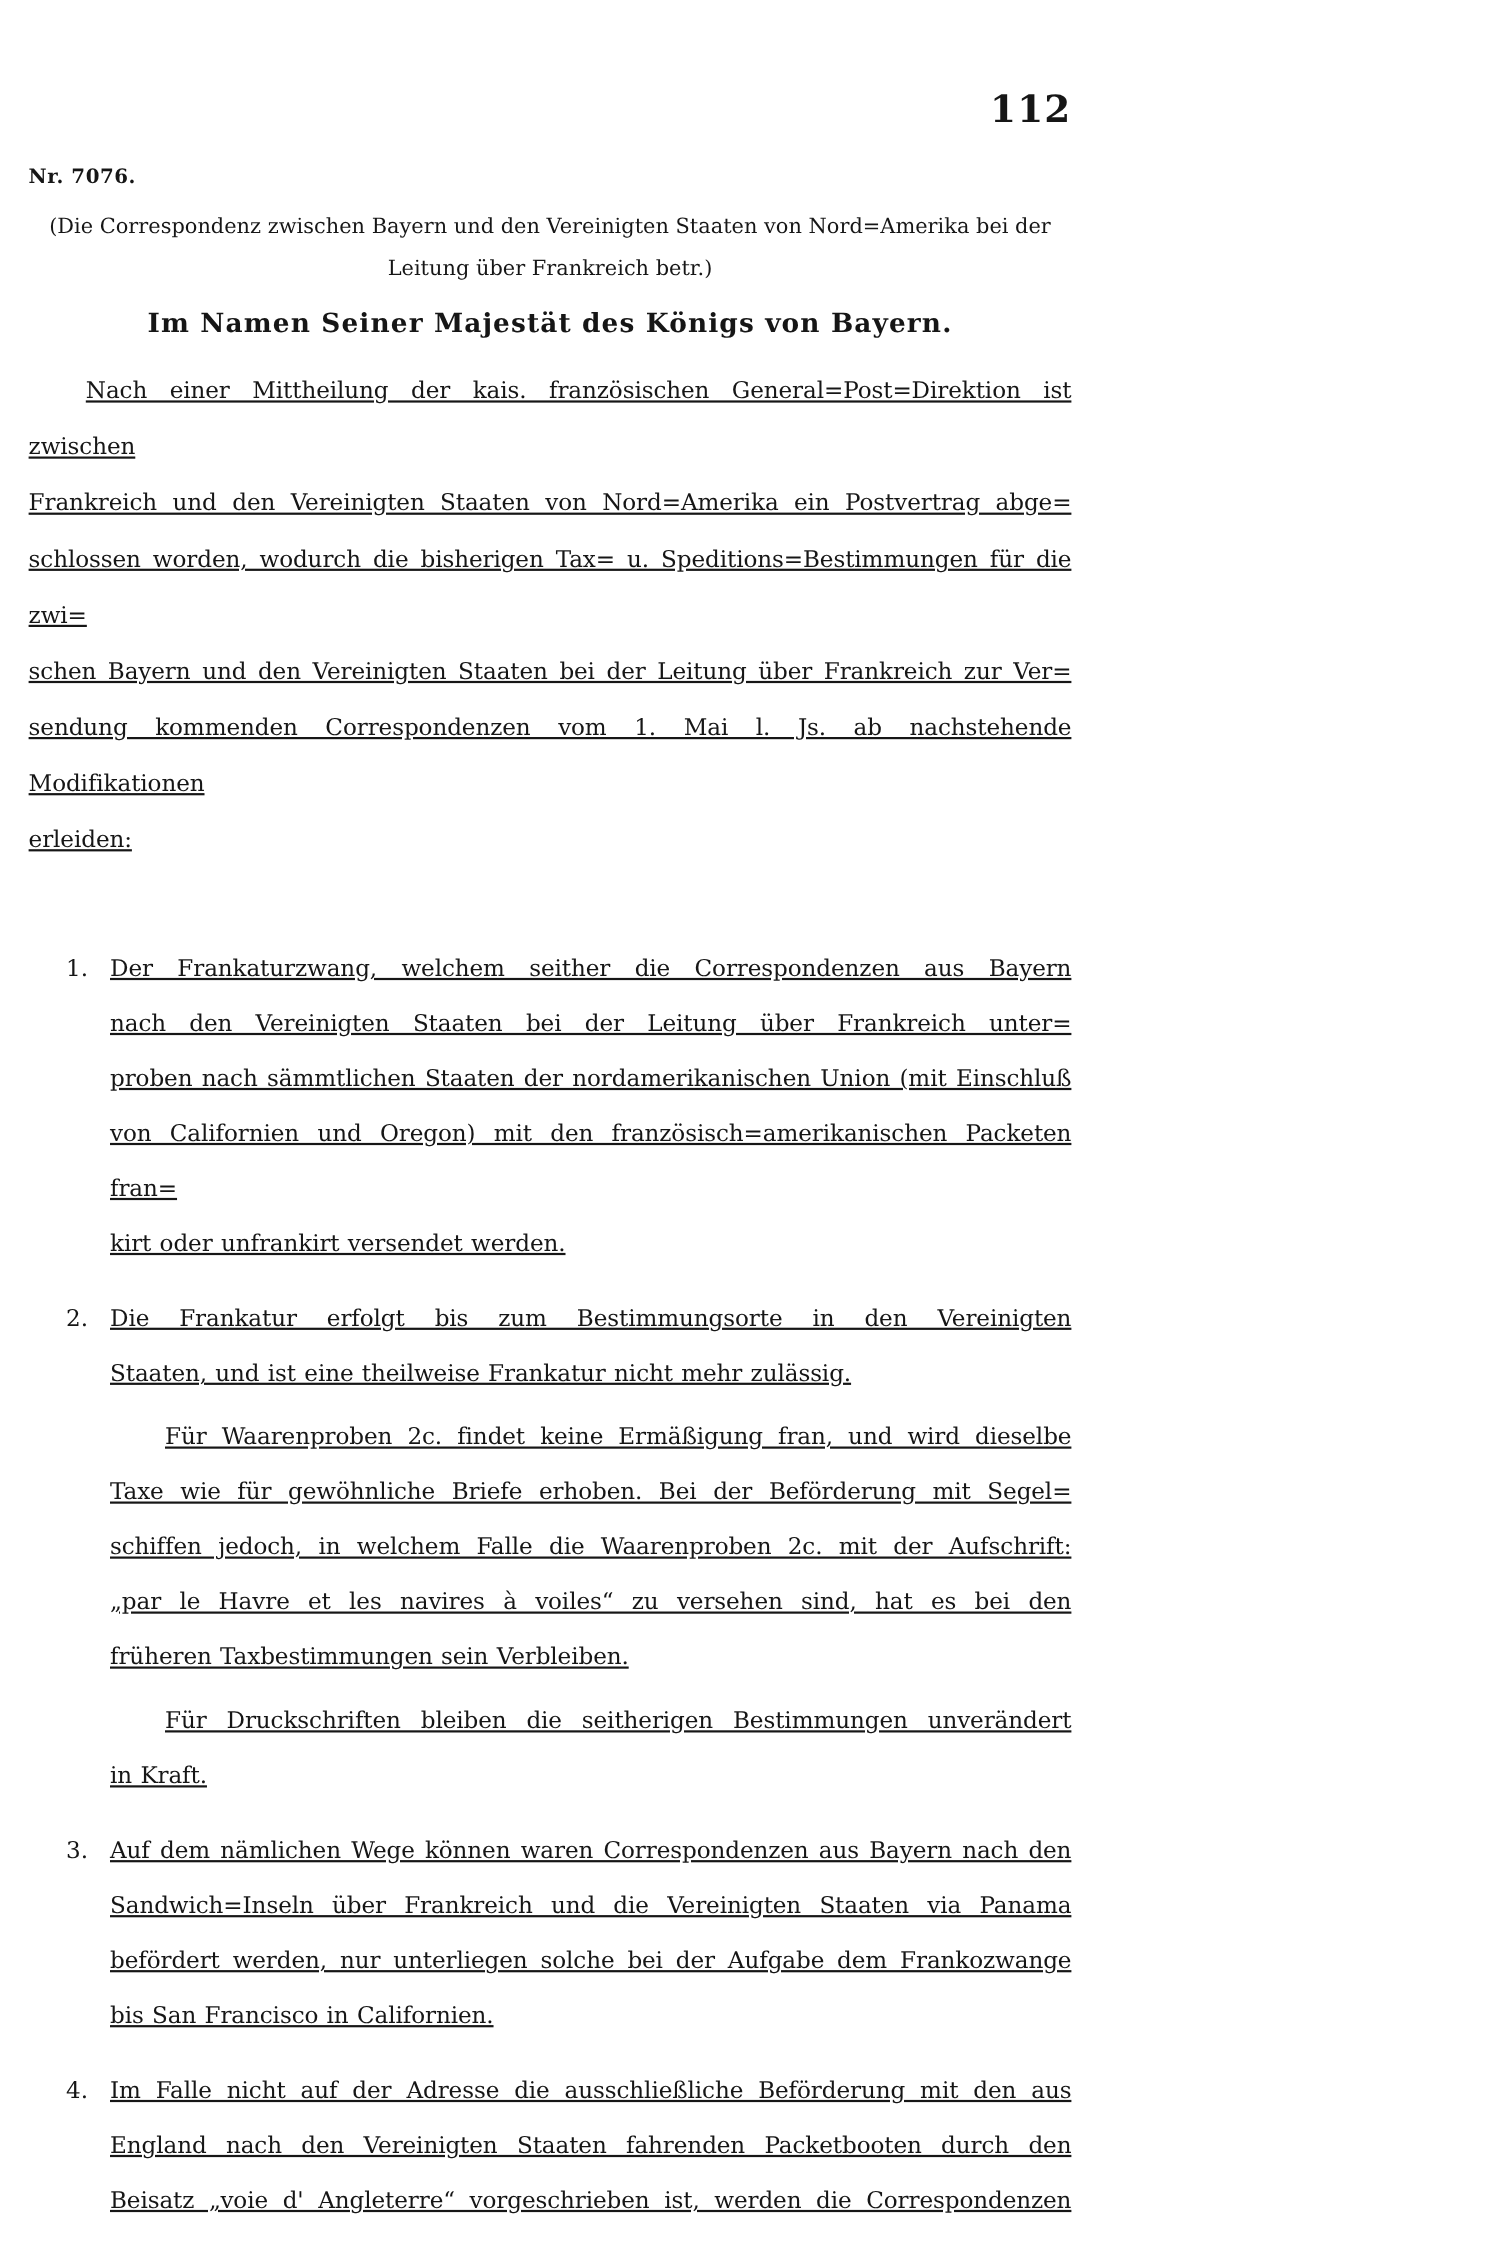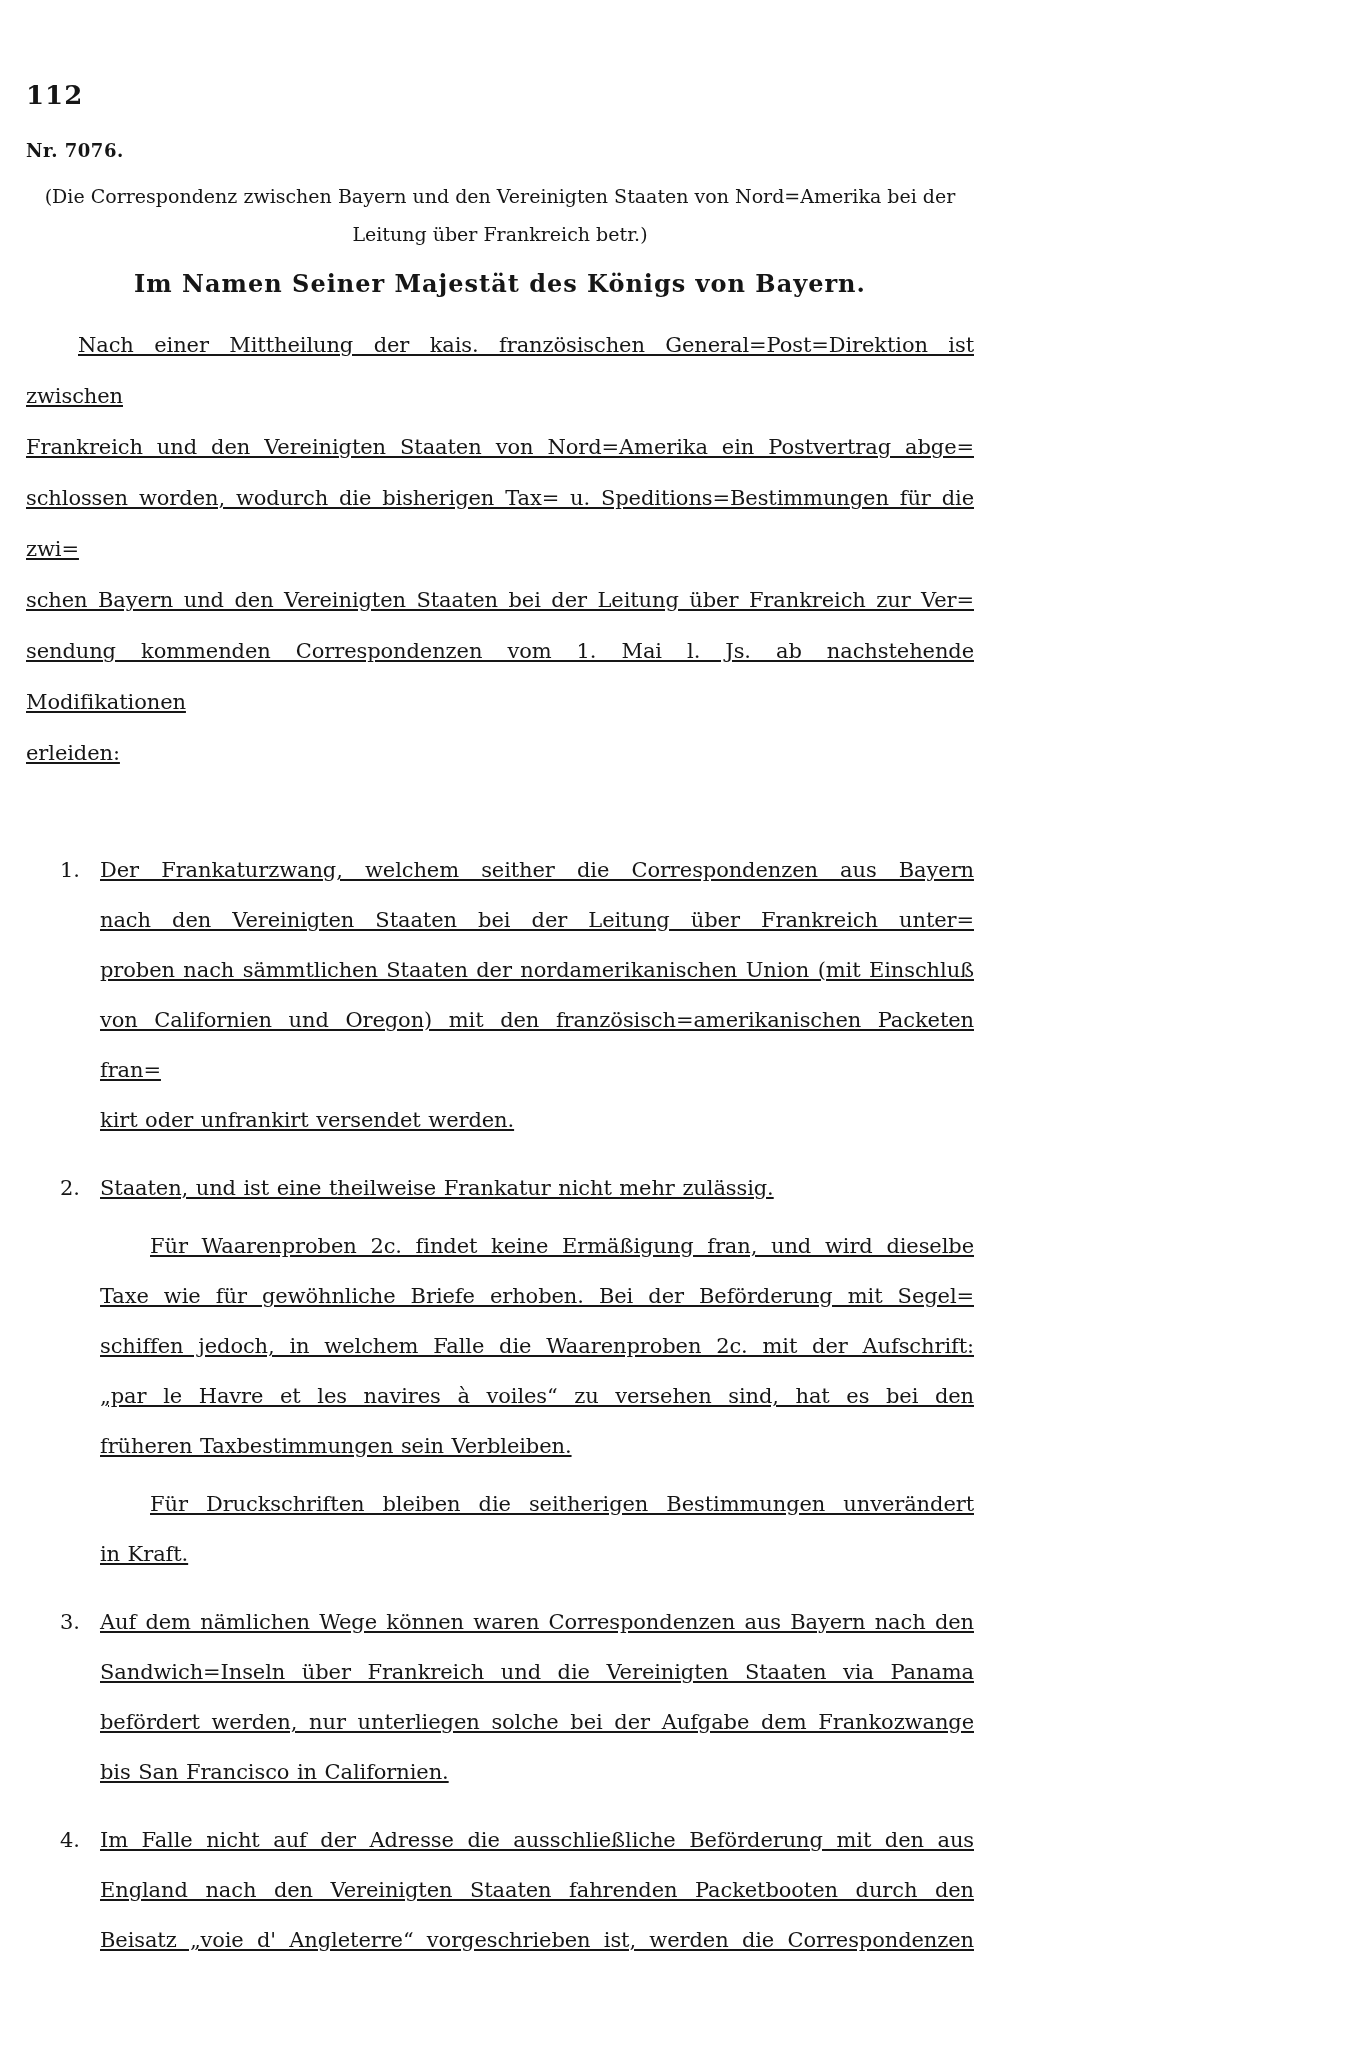--- a/index.html
+++ b/index.html
@@ -14,23 +14,24 @@
     width: 1360px;
     height: 2048px;
     background: #ffffff;
     box-sizing: border-box;
     padding: 80px 0 0 26px;
     overflow: hidden;
   }
   .content { width: 948px; }
 
   .page-number {
-    font-size: 26px;
+    font-size: 34px;
     font-weight: bold;
     letter-spacing: 1px;
+    text-align: right;
   }
   .decree-number {
     font-size: 18px;
     font-weight: bold;
     margin-top: 30px;
     letter-spacing: 0.5px;
   }
   .subject {
     margin-top: 16px;
     font-size: 19px;
@@ -110,20 +111,21 @@
             <div class="line">Der Frankaturzwang, welchem seither die Correspondenzen aus Bayern</div>
             <div class="line">nach den Vereinigten Staaten bei der Leitung über Frankreich unter=</div>
             <div class="line">proben nach sämmtlichen Staaten der nordamerikanischen Union (mit Einschluß</div>
             <div class="line">von Californien und Oregon) mit den französisch=amerikanischen Packeten fran=</div>
             <div class="line last">kirt oder unfrankirt versendet werden.</div>
           </div>
         </div>
         <div class="list-item">
           <div class="item-number">2.</div>
           <div class="item-body">
+            <div class="line">Die Frankatur erfolgt bis zum Bestimmungsorte in den Vereinigten</div>
             <div class="line last">Staaten, und ist eine theilweise Frankatur nicht mehr zulässig.</div>
             <div class="subpara">
               <div class="line indent">Für Waarenproben 2c. findet keine Ermäßigung fran, und wird dieselbe</div>
               <div class="line">Taxe wie für gewöhnliche Briefe erhoben.  Bei der Beförderung mit Segel=</div>
               <div class="line">schiffen jedoch, in welchem Falle die Waarenproben 2c. mit der Aufschrift:</div>
               <div class="line">„par le Havre et les navires à voiles“ zu versehen sind, hat es bei den</div>
               <div class="line last">früheren Taxbestimmungen sein Verbleiben.</div>
             </div>
             <div class="subpara">
               <div class="line indent">Für Druckschriften bleiben die seitherigen Bestimmungen unverändert</div>

